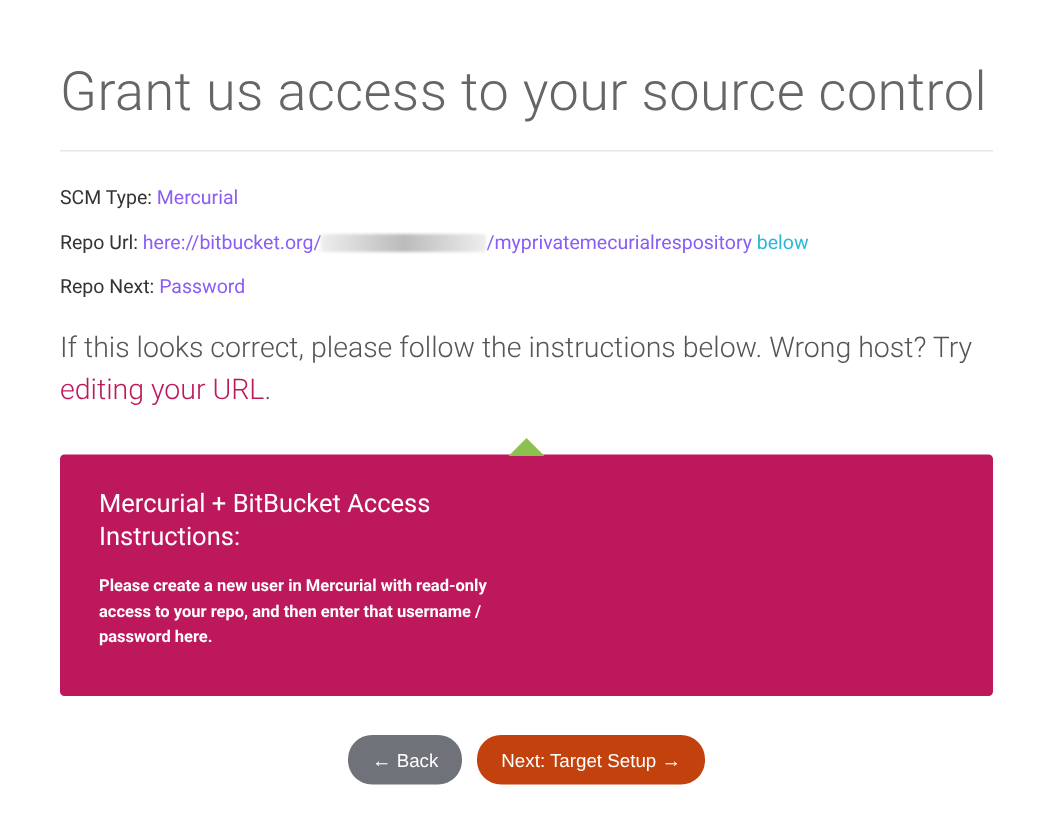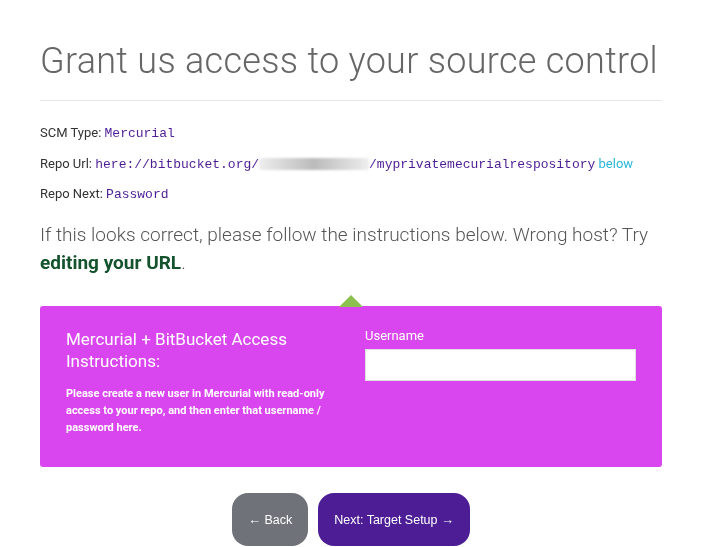--- a/index.html
+++ b/index.html
@@ -22,21 +22,21 @@
       border-top: 1px solid #e6e6e6;
       margin-bottom: 22px;
     }
     .info-line {
       font-size: 13px;
       color: #333;
       margin-bottom: 10px;
       line-height: 1.5;
     }
     .info-label { font-weight: 400; }
-    .info-value { font-weight: 400; color: #4c1d95; font-family: Liberation Mono, monospace; }
+    .info-value { font-weight: 400; color: #8b5cf6; }
     .redacted {
       display: inline-block;
       width: 110px;
       height: 12px;
       vertical-align: middle;
       background: linear-gradient(90deg, #eee 0%, #bbb 50%, #eee 100%);
       filter: blur(1px);
       border-radius: 2px;
     }
     .edit-link {
@@ -47,38 +47,37 @@
     }
     .instruction-text {
       font-size: 19px;
       font-weight: 300;
       color: #555;
       line-height: 1.5;
       margin-top: 16px;
       margin-bottom: 28px;
     }
     .instruction-text .link {
-      color: #14532d;
+      color: #be185d;
       text-decoration: none;
       cursor: pointer;
-      font-weight: bold;
     }
     .panel-wrap { position: relative; }
     .panel-arrow {
       position: absolute;
       top: -11px;
       left: 50%;
       transform: translateX(-50%);
       width: 0; height: 0;
       border-left: 12px solid transparent;
       border-right: 12px solid transparent;
       border-bottom: 12px solid #8cc152;
     }
     .panel {
-      background: #d946ef;
+      background: #be185d;
       border-radius: 3px;
       padding: 22px 26px 30px 26px;
       display: flex;
       gap: 28px;
       color: #fff;
     }
     .panel-left { flex: 1; }
     .panel-title {
       font-size: 17px;
       font-weight: 400;
@@ -107,33 +106,33 @@
       font-size: 13px;
     }
     .button-row {
       margin-top: 26px;
       text-align: center;
     }
     .btn {
       display: inline-block;
       border: none;
       border-radius: 16px;
-      padding: 19px 16px;
+      padding: 9px 16px;
       font-size: 12.5px;
       cursor: pointer;
       color: #fff;
       font-weight: 400;
       vertical-align: middle;
     }
     .btn-back {
       background: #6f7379;
       margin-right: 6px;
     }
     .btn-next {
-      background: #4c1d95;
+      background: #c2410c;
     }
     .arrow-glyph { font-size: 13px; }
   </style>
 </head>
 <body>
 
 <h1 class="page-title">Grant us access to your source control</h1>
 <hr class="divider">
 
 <div class="info-line">
@@ -157,24 +156,20 @@
 </p>
 
 <div class="panel-wrap">
   <div class="panel-arrow"></div>
   <div class="panel">
     <div class="panel-left">
       <div class="panel-title">Mercurial + BitBucket Access Instructions:</div>
       <div class="panel-instruction">Please create a new user in Mercurial with read-only access to your repo, and then enter that username / password here.</div>
     </div>
     <div class="panel-right">
-      <div class="field-group">
-        <label class="field-label">Username</label>
-        <input type="text" class="field-input" style="">
-      </div>
     </div>
   </div>
 </div>
 
 <div class="button-row">
   <button class="btn btn-back">
     <span class="arrow-glyph">←</span>
     <span>Back</span>
   </button>
   <button class="btn btn-next">

